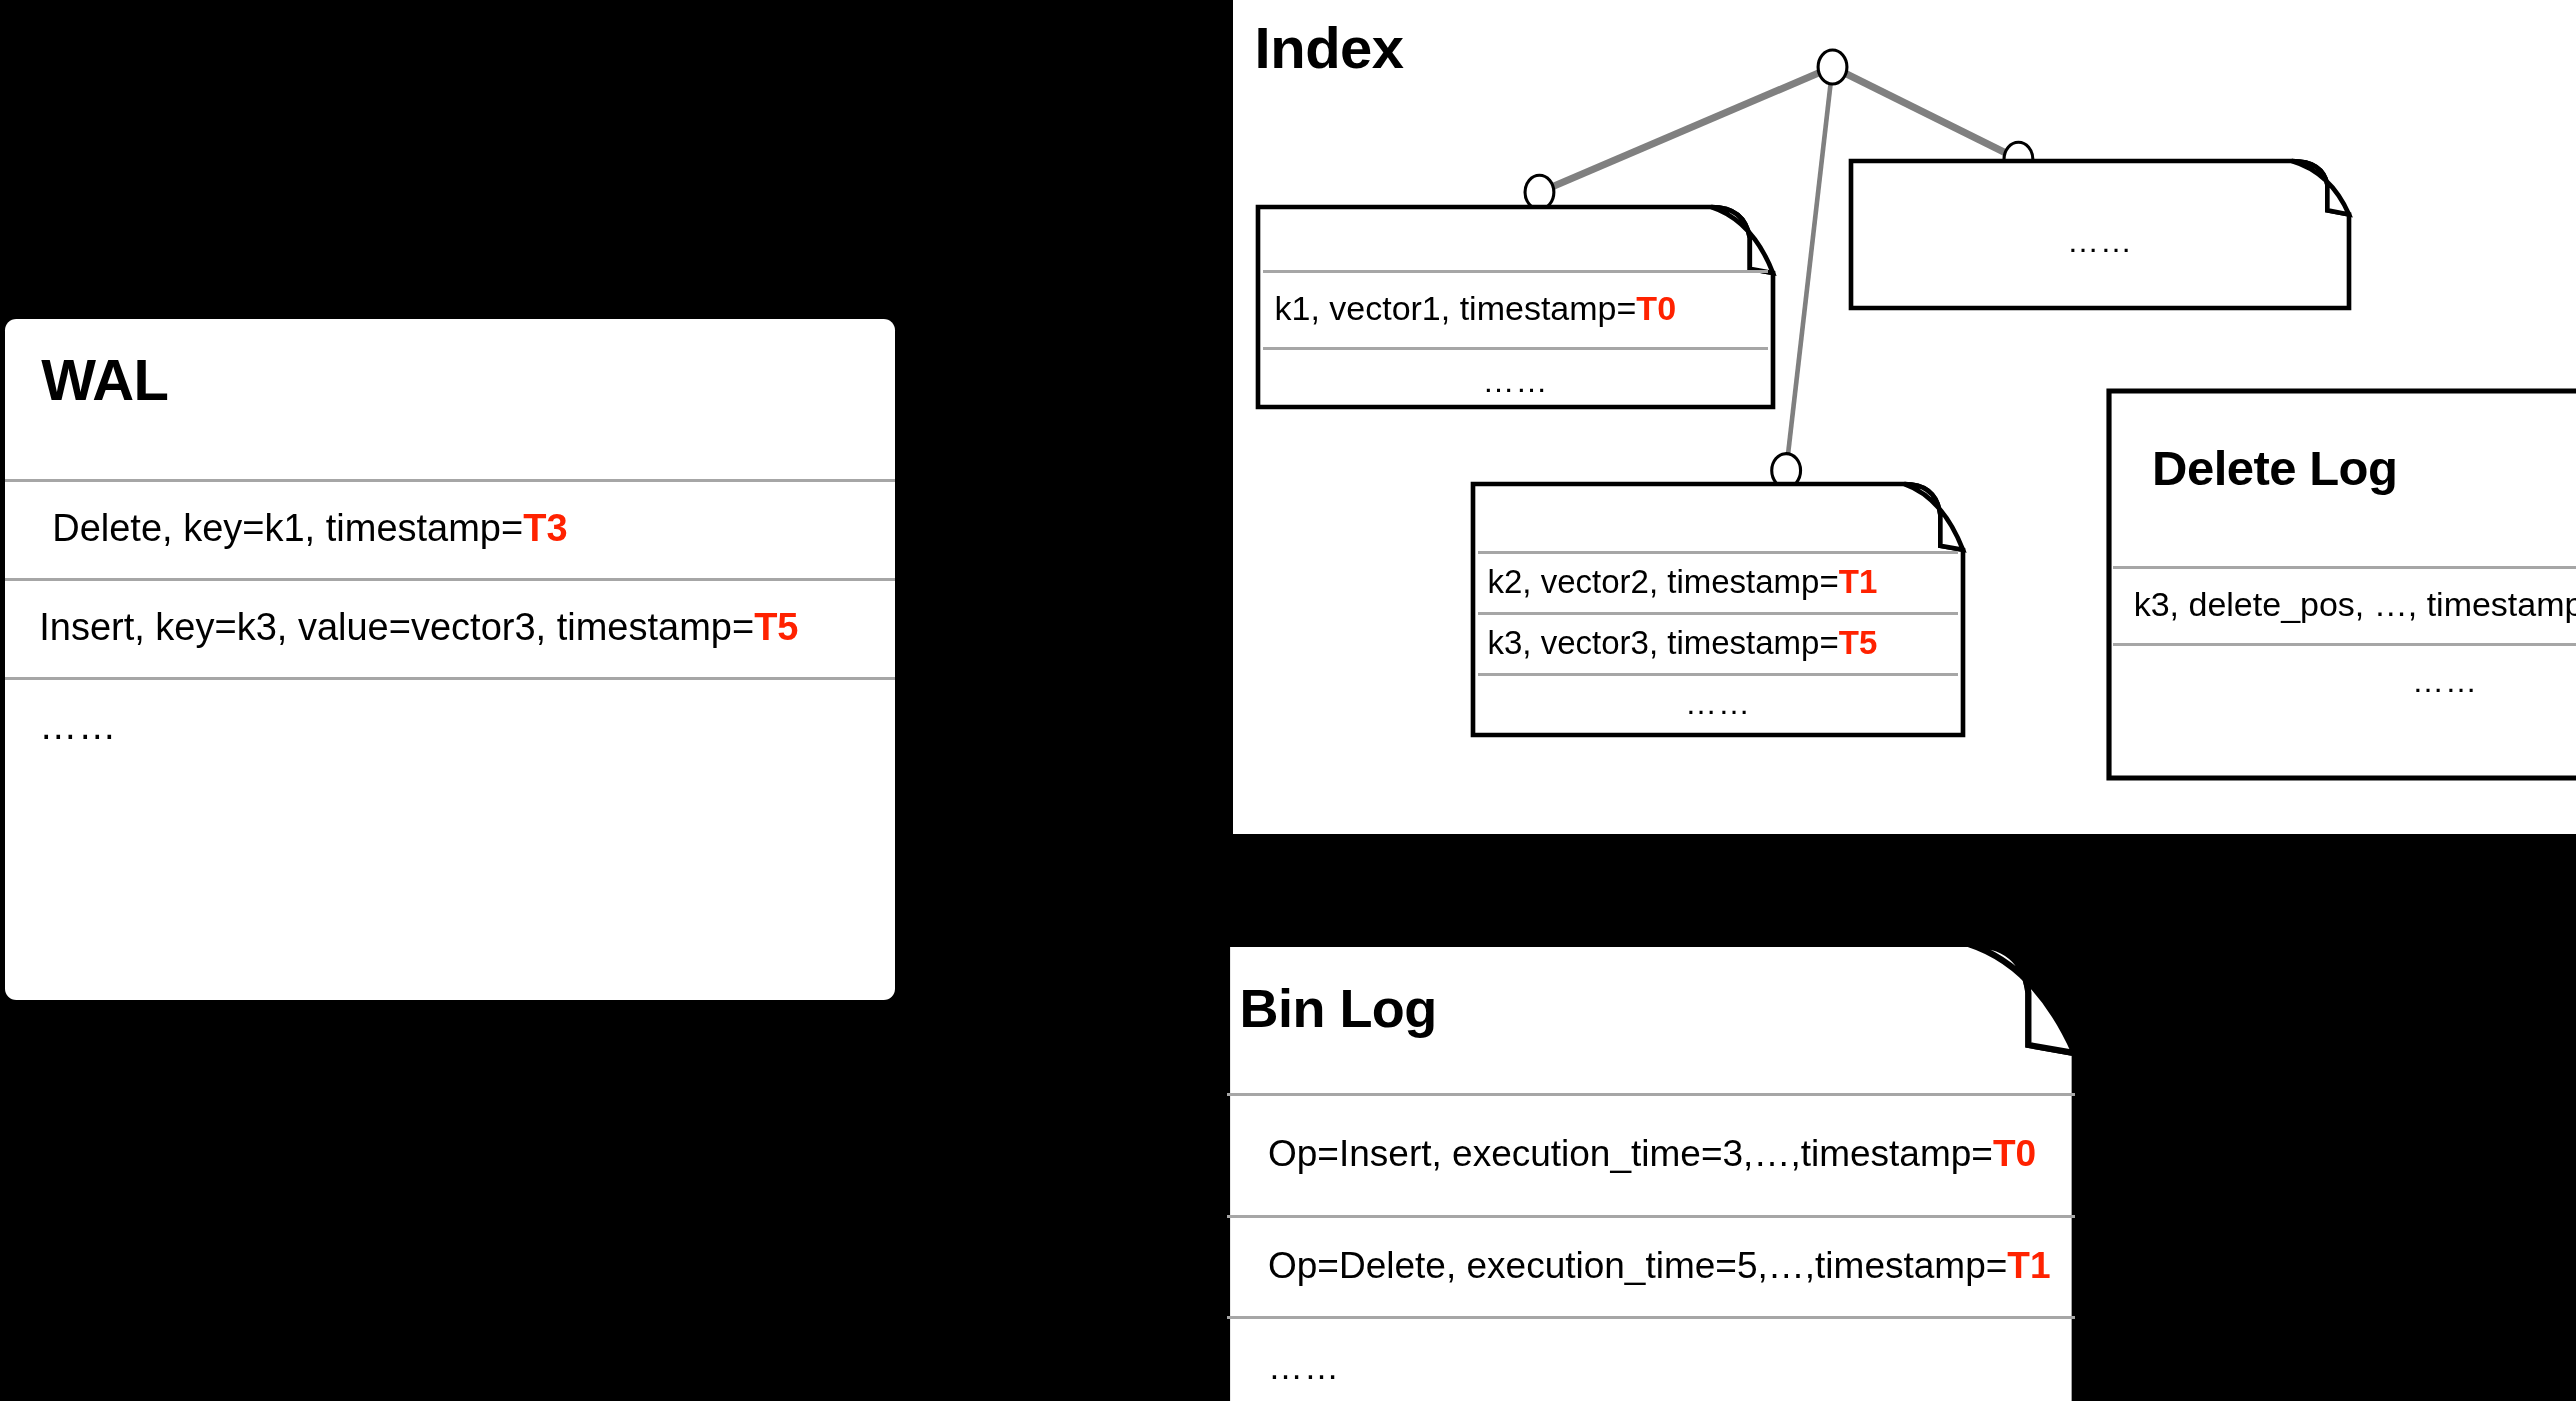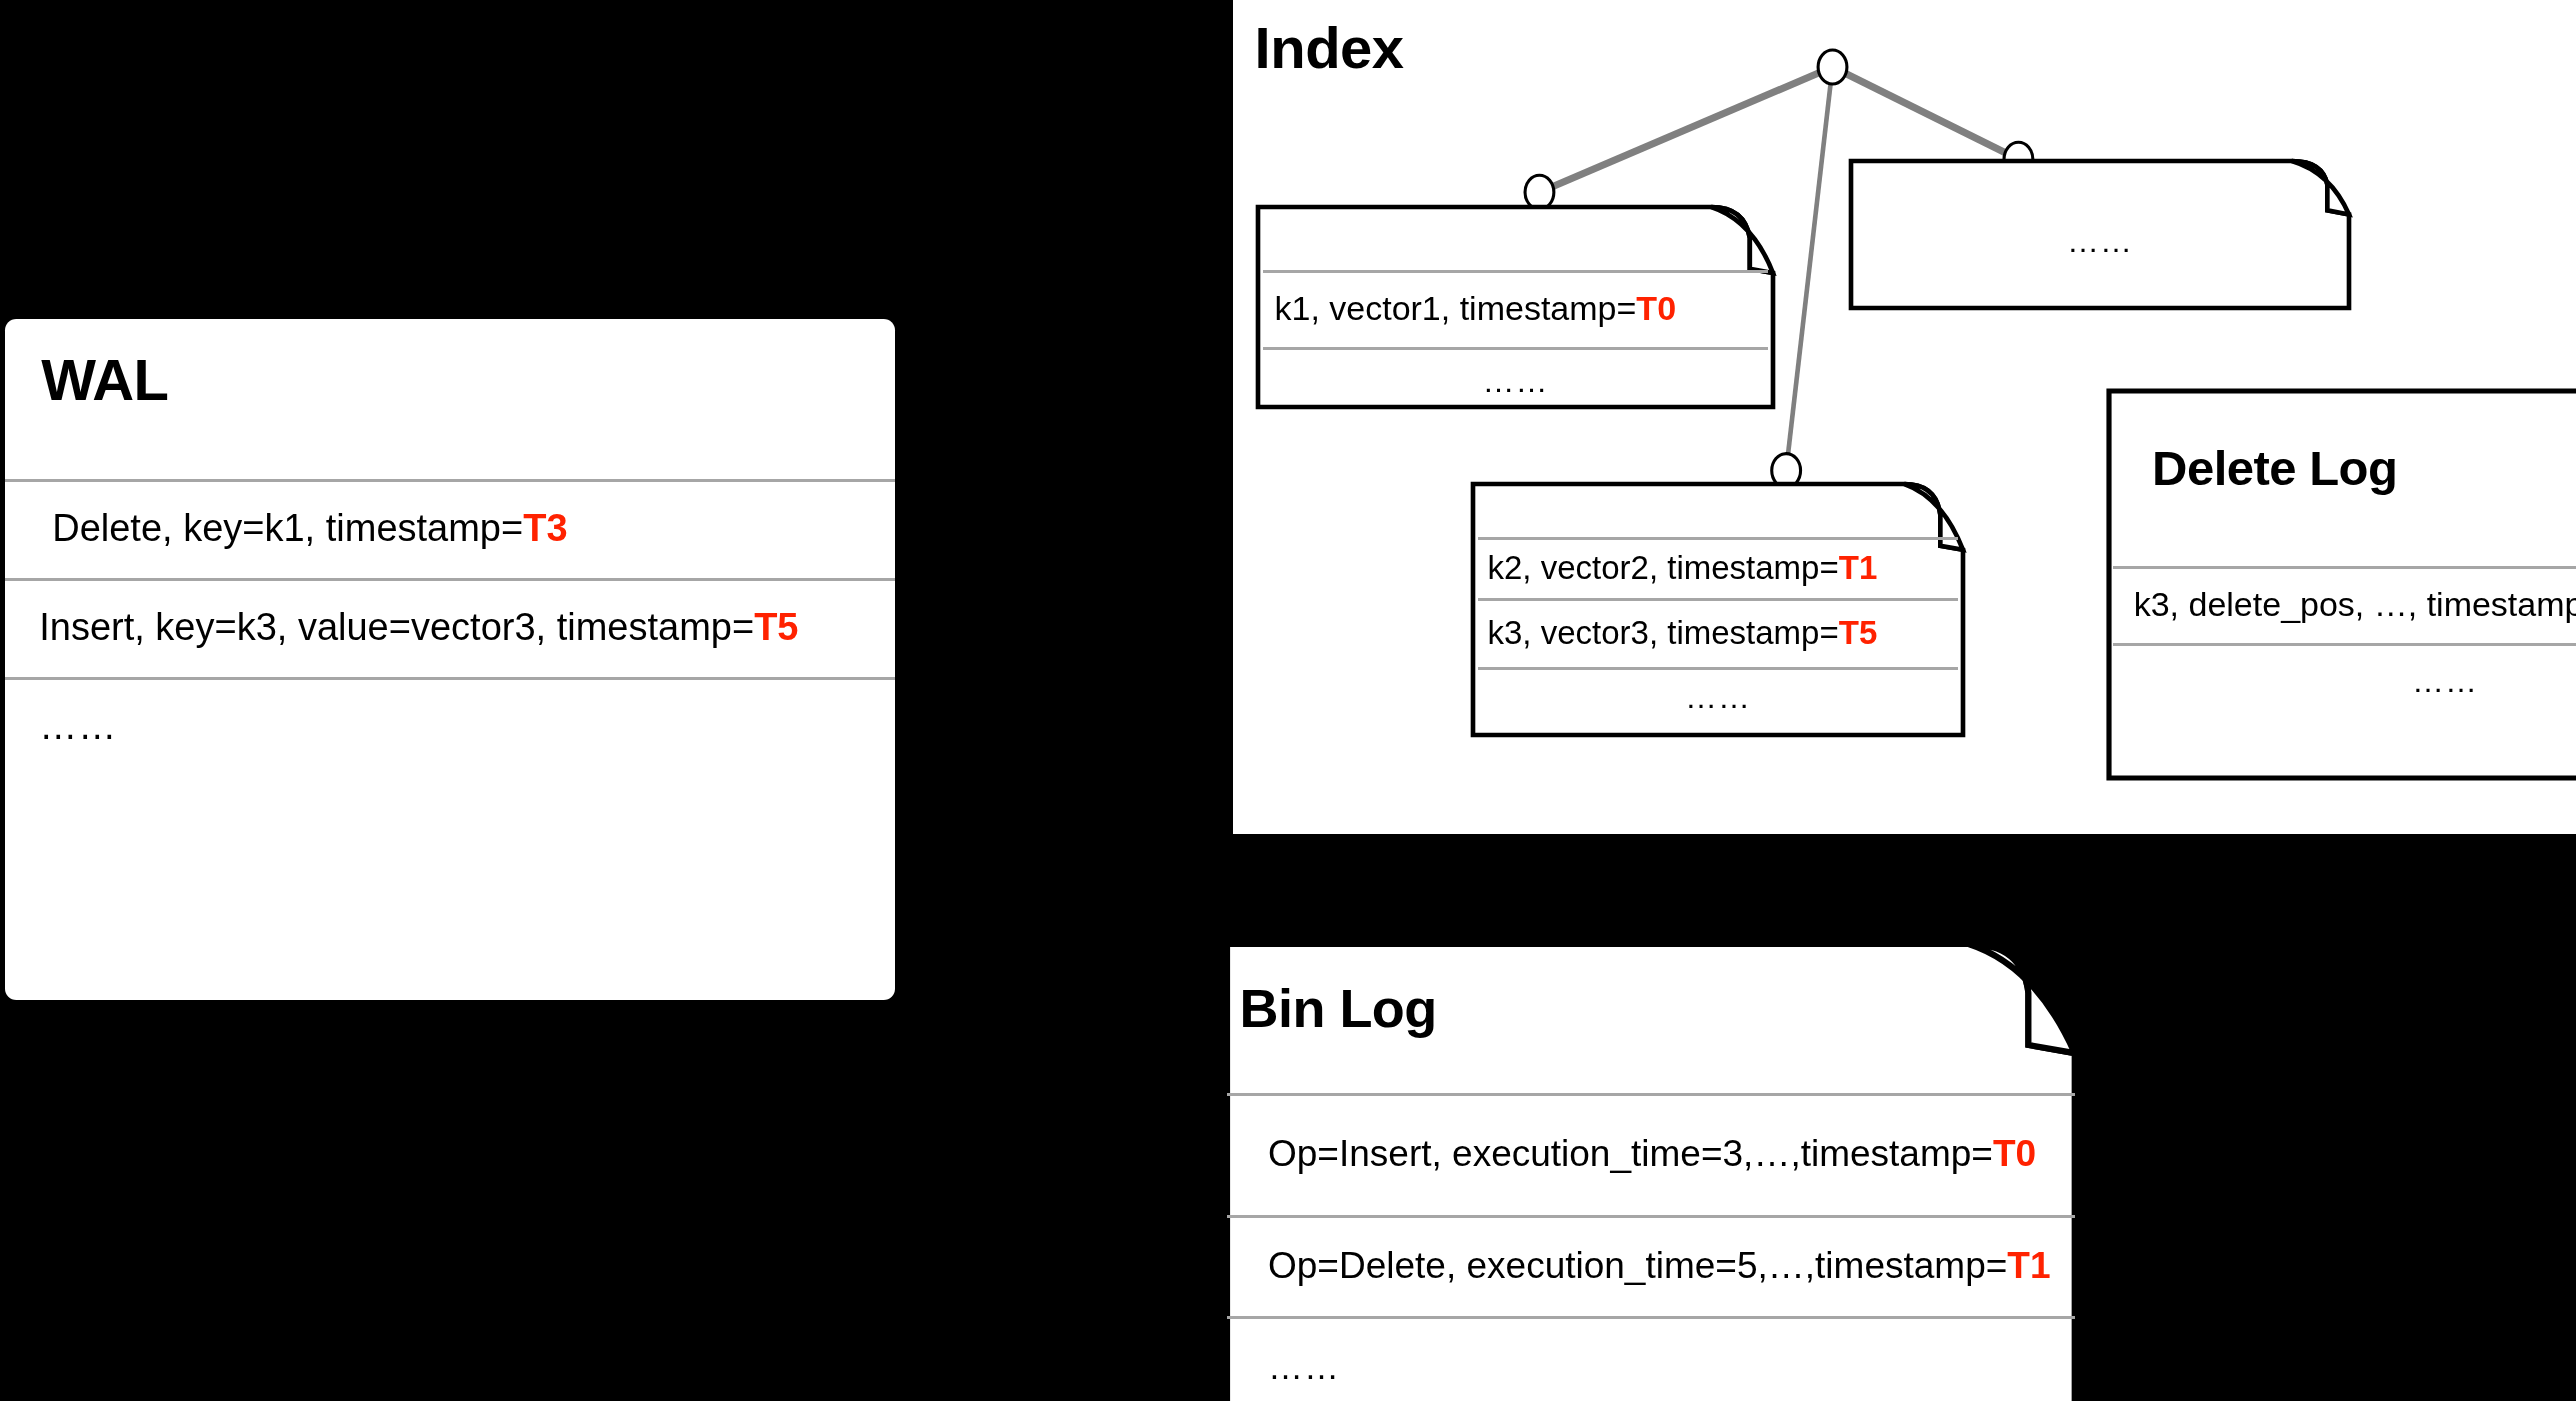--- a/index.html
+++ b/index.html
@@ -168,27 +168,27 @@
         <div class="row-text ellipsis" style="font-size:32px;">……</div>
       </div>
     </div>
   </div>
 
   <div class="surface" style="left:240px; top:484px; width:490px; height:251px; background:transparent;">
     <svg class="docshape" viewBox="0 0 952 488" preserveAspectRatio="none">
       <path d="M0,0 L838,0 Q900,0 908,60 L908,120 L952,128 L952,488 L0,488 Z" fill="#ffffff" stroke="#000000" stroke-width="9"></path>
       <path d="M838,0 Q900,0 908,60 L908,120 L952,128 Q912,26 838,0 Z" fill="#ffffff" stroke="#000000" stroke-width="9"></path>
     </svg>
-    <div class="rowstack" style="top:53px; left:5.2px; right:5.2px;">
+    <div class="rowstack" style="top:67px; left:5.2px; right:5.2px;">
       <div class="row divider-top" style="height:61px; padding-left:9.3px;">
         <div class="row-text" style="font-size:33px;">
           <span>k2, vector2, timestamp=</span><span class="ts">T1</span>
         </div>
       </div>
-      <div class="row divider-top" style="height:69px; padding-left:9.3px;">
+      <div class="row divider-top" style="height:61px; padding-left:9.3px;">
         <div class="row-text" style="font-size:33px;">
           <span>k3, vector3, timestamp=</span><span class="ts">T5</span>
         </div>
       </div>
       <div class="row divider-top" style="height:61px; justify-content:center;">
         <div class="row-text ellipsis" style="font-size:32px;">……</div>
       </div>
     </div>
   </div>
 

